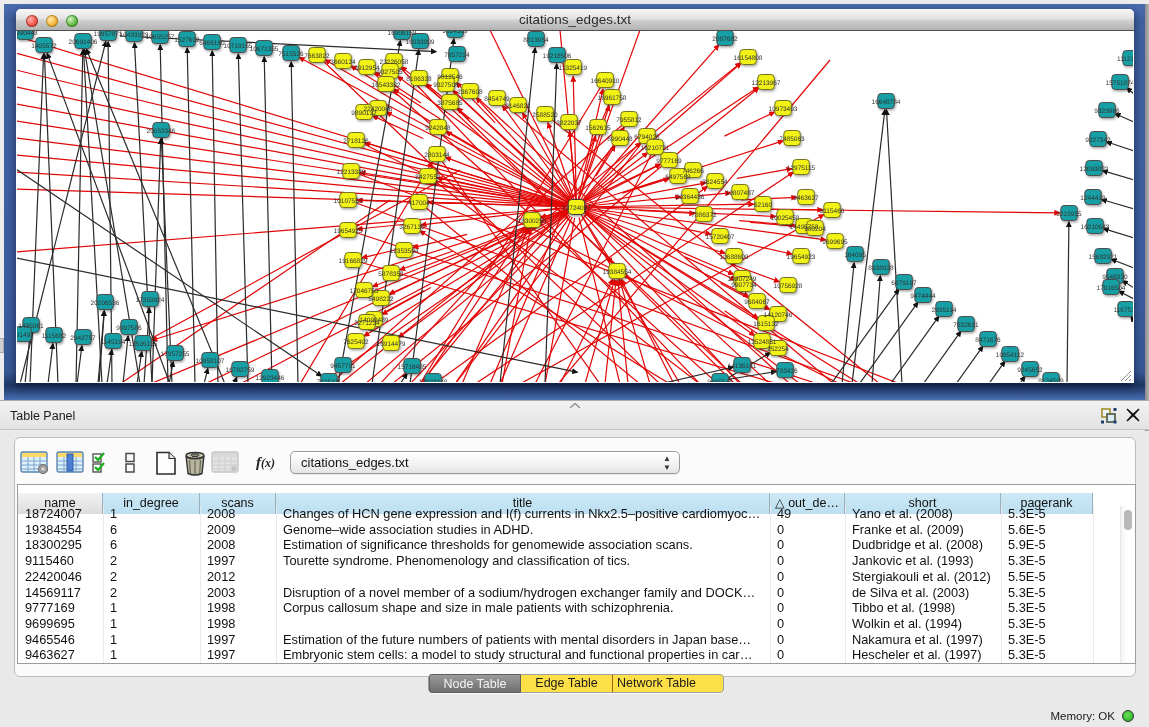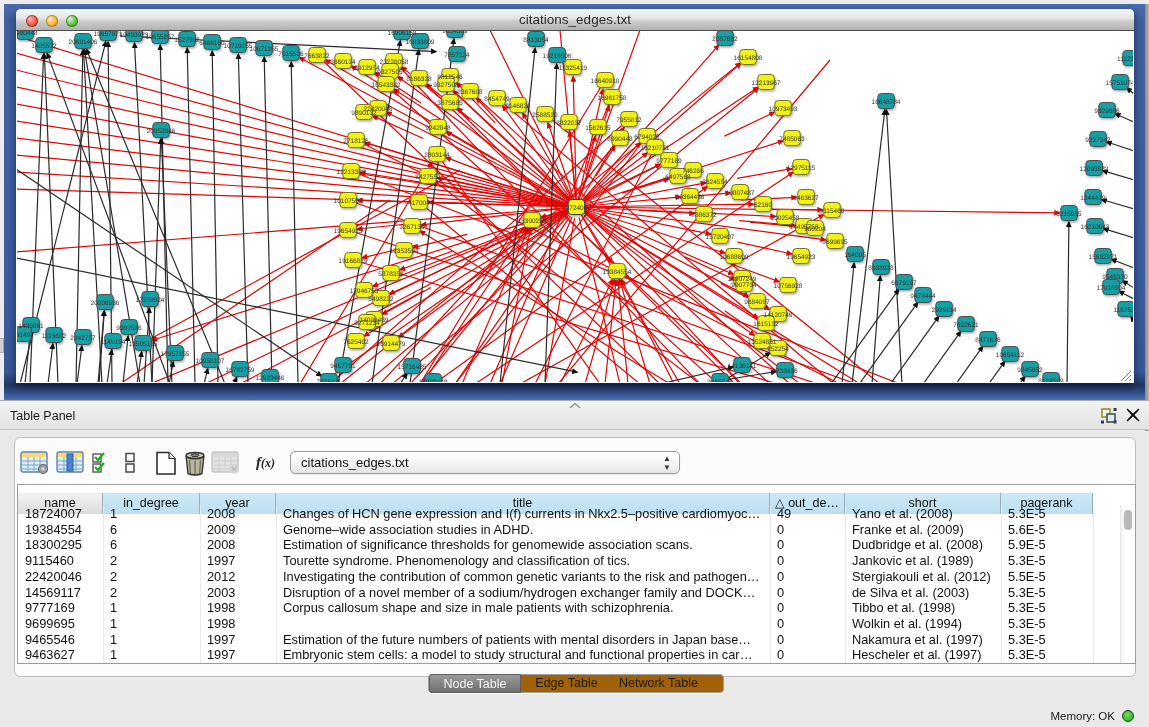--- a/index.html
+++ b/index.html
@@ -12,21 +12,21 @@
 #rstrip{position:absolute;left:1145px;top:4px;width:4px;height:715px;background:linear-gradient(90deg,#8a8a8a,#b4b4b4)}
 #phead{position:absolute;left:0;top:400px;width:1149px;height:30px;background:linear-gradient(180deg,#f2f2f2,#e3e3e3);border-bottom:1px solid #c4c4c4;border-top:1px solid #ababab;box-sizing:border-box}
 #phead .lbl{position:absolute;left:10px;top:8px;font-size:12.5px;color:#1a1a1a}
 #pbody{position:absolute;left:0;top:431px;width:1149px;height:296px;background:#e9e9e9}
 #cont{position:absolute;left:14px;top:6px;width:1122px;height:240px;background:#fbfbfb;border:1px solid #bdbdbd;border-radius:6px}
 #tablewrap{position:absolute;left:2px;top:46px;width:1119px;height:180px;background:#fff;border:1px solid #9c9c9c}
 .th{position:absolute;top:8px;height:21px;border-right:1px solid #9aaebb;font-size:12.5px;color:#111;text-align:center;line-height:21px;background:linear-gradient(180deg,#cde8f6,#bcdff0)}
 .tr{position:absolute;left:0;width:1100px;height:15.7px}
 .td{position:absolute;top:0;font-size:12.8px;color:#111;white-space:nowrap;overflow:hidden;line-height:15.7px}
 .vline{position:absolute;top:21px;bottom:0;width:1px;background:#ebebeb}
-#tabs{position:absolute;left:428px;top:243px;width:296px;height:19px;border:1px solid #9e9e9e;border-radius:4px;background:#a16207;box-shadow:0 1px 0 rgba(255,255,255,.7)}
+#tabs{position:absolute;left:428px;top:243px;width:296px;height:19px;border:1px solid #9e9e9e;border-radius:4px;background:#fde047;box-shadow:0 1px 0 rgba(255,255,255,.7)}
 #tabs .seg{position:absolute;top:0;height:17px;font-size:12.5px;line-height:17px;text-align:center;color:#1a1a1a}
 #status{position:absolute;left:0;top:269px;width:1149px;height:27px}
 </style></head><body>
 <div id="desk">
  <div id="win">
   <div id="tbar">
     <div class="tl" style="left:9.5px;background:radial-gradient(circle at 4px 4px,#ffb3ad,#f25a50 55%,#c33b32 100%);box-shadow:inset 0 0 1px 1px rgba(120,20,10,.6)"></div>
     <div class="tl" style="left:29.5px;background:radial-gradient(circle at 4px 4px,#ffe9b0,#f6b73d 55%,#c98f1f 100%);box-shadow:inset 0 0 1px 1px rgba(130,90,0,.6)"></div>
     <div class="tl" style="left:49.5px;background:radial-gradient(circle at 4px 4px,#d8f5c8,#62ba46 55%,#3f9229 100%);box-shadow:inset 0 0 1px 1px rgba(30,100,10,.6)"></div>
     <div class="t">citations_edges.txt</div>
@@ -616,21 +616,21 @@
 </svg>
         <div style="position:absolute;left:241px;top:3px;width:34px;font-family:'Liberation Serif',serif;font-style:italic;font-weight:bold;font-size:15px;color:#222">f<span style="font-size:12px">(x)</span></div>
         <div style="position:absolute;left:275px;top:0;width:390px;height:23px;border:1px solid #9b9b9b;border-radius:5px;background:linear-gradient(180deg,#ffffff,#f2f2f2 60%,#e4e4e4);box-shadow:0 1px 1px rgba(0,0,0,.08)">
 <div style="position:absolute;left:10px;top:3px;font-size:13px;color:#111">citations_edges.txt</div>
 <div style="position:absolute;right:8px;top:2px;font-size:8px;color:#333;line-height:9px;text-align:center">▲<br>▼</div>
 </div>
       </div>
   <div id="tablewrap">
     <div class="th" style="left:0px;width:85px;background:linear-gradient(180deg,#f2f2f2,#dcdcdc)">name</div>
         <div class="th" style="left:85px;width:97px">in_degree</div>
-        <div class="th" style="left:182px;width:76px">year</div>
+        <div class="th" style="left:182px;width:76px">scans</div>
         <div class="th" style="left:258px;width:494px">title</div>
         <div class="th" style="left:752px;width:75px">△ out_de…</div>
         <div class="th" style="left:827px;width:156px">short</div>
         <div class="th" style="left:983px;width:92px">pagerank</div>
     <div style="position:absolute;left:0;top:21px;width:1100px;height:157px;overflow:hidden">
 <div class="tr" style="top:0.0px">
             <div class="td" style="left:7px;width:75px">18724007</div>
             <div class="td" style="left:92px;width:87px">1</div>
             <div class="td" style="left:189px;width:66px">2008</div>
             <div class="td" style="left:265px;width:484px">Changes of HCN gene expression and I(f) currents in Nkx2.5–positive cardiomyoc…</div>
@@ -655,28 +655,27 @@
             <div class="td" style="left:759px;width:65px">0</div>
             <div class="td" style="left:834px;width:146px">Dudbridge et al. (2008)</div>
             <div class="td" style="left:990px;width:82px">5.9E-5</div>
           </div>
           <div class="tr" style="top:47.1px">
             <div class="td" style="left:7px;width:75px">9115460</div>
             <div class="td" style="left:92px;width:87px">2</div>
             <div class="td" style="left:189px;width:66px">1997</div>
             <div class="td" style="left:265px;width:484px">Tourette syndrome. Phenomenology and classification of tics.</div>
             <div class="td" style="left:759px;width:65px">0</div>
-            <div class="td" style="left:834px;width:146px">Jankovic et al. (1989)</div>
+            <div class="td" style="left:834px;width:146px">Jankovic et al. (1993)</div>
             <div class="td" style="left:990px;width:82px">5.3E-5</div>
           </div>
           <div class="tr" style="top:62.8px">
             <div class="td" style="left:7px;width:75px">22420046</div>
             <div class="td" style="left:92px;width:87px">2</div>
             <div class="td" style="left:189px;width:66px">2012</div>
-            <div class="td" style="left:265px;width:484px">Investigating the contribution of common genetic variants to the risk and pathogen…</div>
             <div class="td" style="left:759px;width:65px">0</div>
             <div class="td" style="left:834px;width:146px">Stergiakouli et al. (2012)</div>
             <div class="td" style="left:990px;width:82px">5.5E-5</div>
           </div>
           <div class="tr" style="top:78.5px">
             <div class="td" style="left:7px;width:75px">14569117</div>
             <div class="td" style="left:92px;width:87px">2</div>
             <div class="td" style="left:189px;width:66px">2003</div>
             <div class="td" style="left:265px;width:484px">Disruption of a novel member of a sodium/hydrogen exchanger family and DOCK…</div>
             <div class="td" style="left:759px;width:65px">0</div>
@@ -727,19 +726,19 @@
         <div class="vline" style="left:983px"></div>
         <div class="vline" style="left:1075px"></div>
     <div style="position:absolute;right:0;top:21px;width:15px;height:157px;background:linear-gradient(90deg,#f2f2f2,#fff 40%,#fff);border-left:1px solid #e8e8e8">
       <div style="position:absolute;left:3px;top:4px;width:8px;height:20px;border-radius:4px;background:#b9b9b9"></div>
     </div>
   </div>
  </div>
  <div id="tabs">
    <div class="seg" style="left:0;width:92px;background:linear-gradient(180deg,#9a9a9a,#6f6f6f);color:#f4f4f4;border-radius:3px 0 0 3px;height:19px;line-height:19px;top:-1px;border:1px solid #5f5f5f">Node Table</div>
    <div class="seg" style="left:93px;width:89px">Edge Table</div>
-   <div class="seg" style="left:183px;width:88px;border-left:5px solid #a16207">Network Table</div>
+   <div class="seg" style="left:183px;width:88px;border-left:1px solid #a16207">Network Table</div>
  </div>
  <div id="status">
    <div style="position:absolute;right:34px;top:10px;font-size:11.5px;color:#1a1a1a">Memory: OK</div>
    <div style="position:absolute;right:15px;top:10px;width:12px;height:12px;border-radius:50%;background:radial-gradient(circle at 4.5px 4px,#72dc5e,#35c32c 60%,#28a51f);border:1.5px solid #333"></div>
  </div>
 </div>
 
 </body></html>

